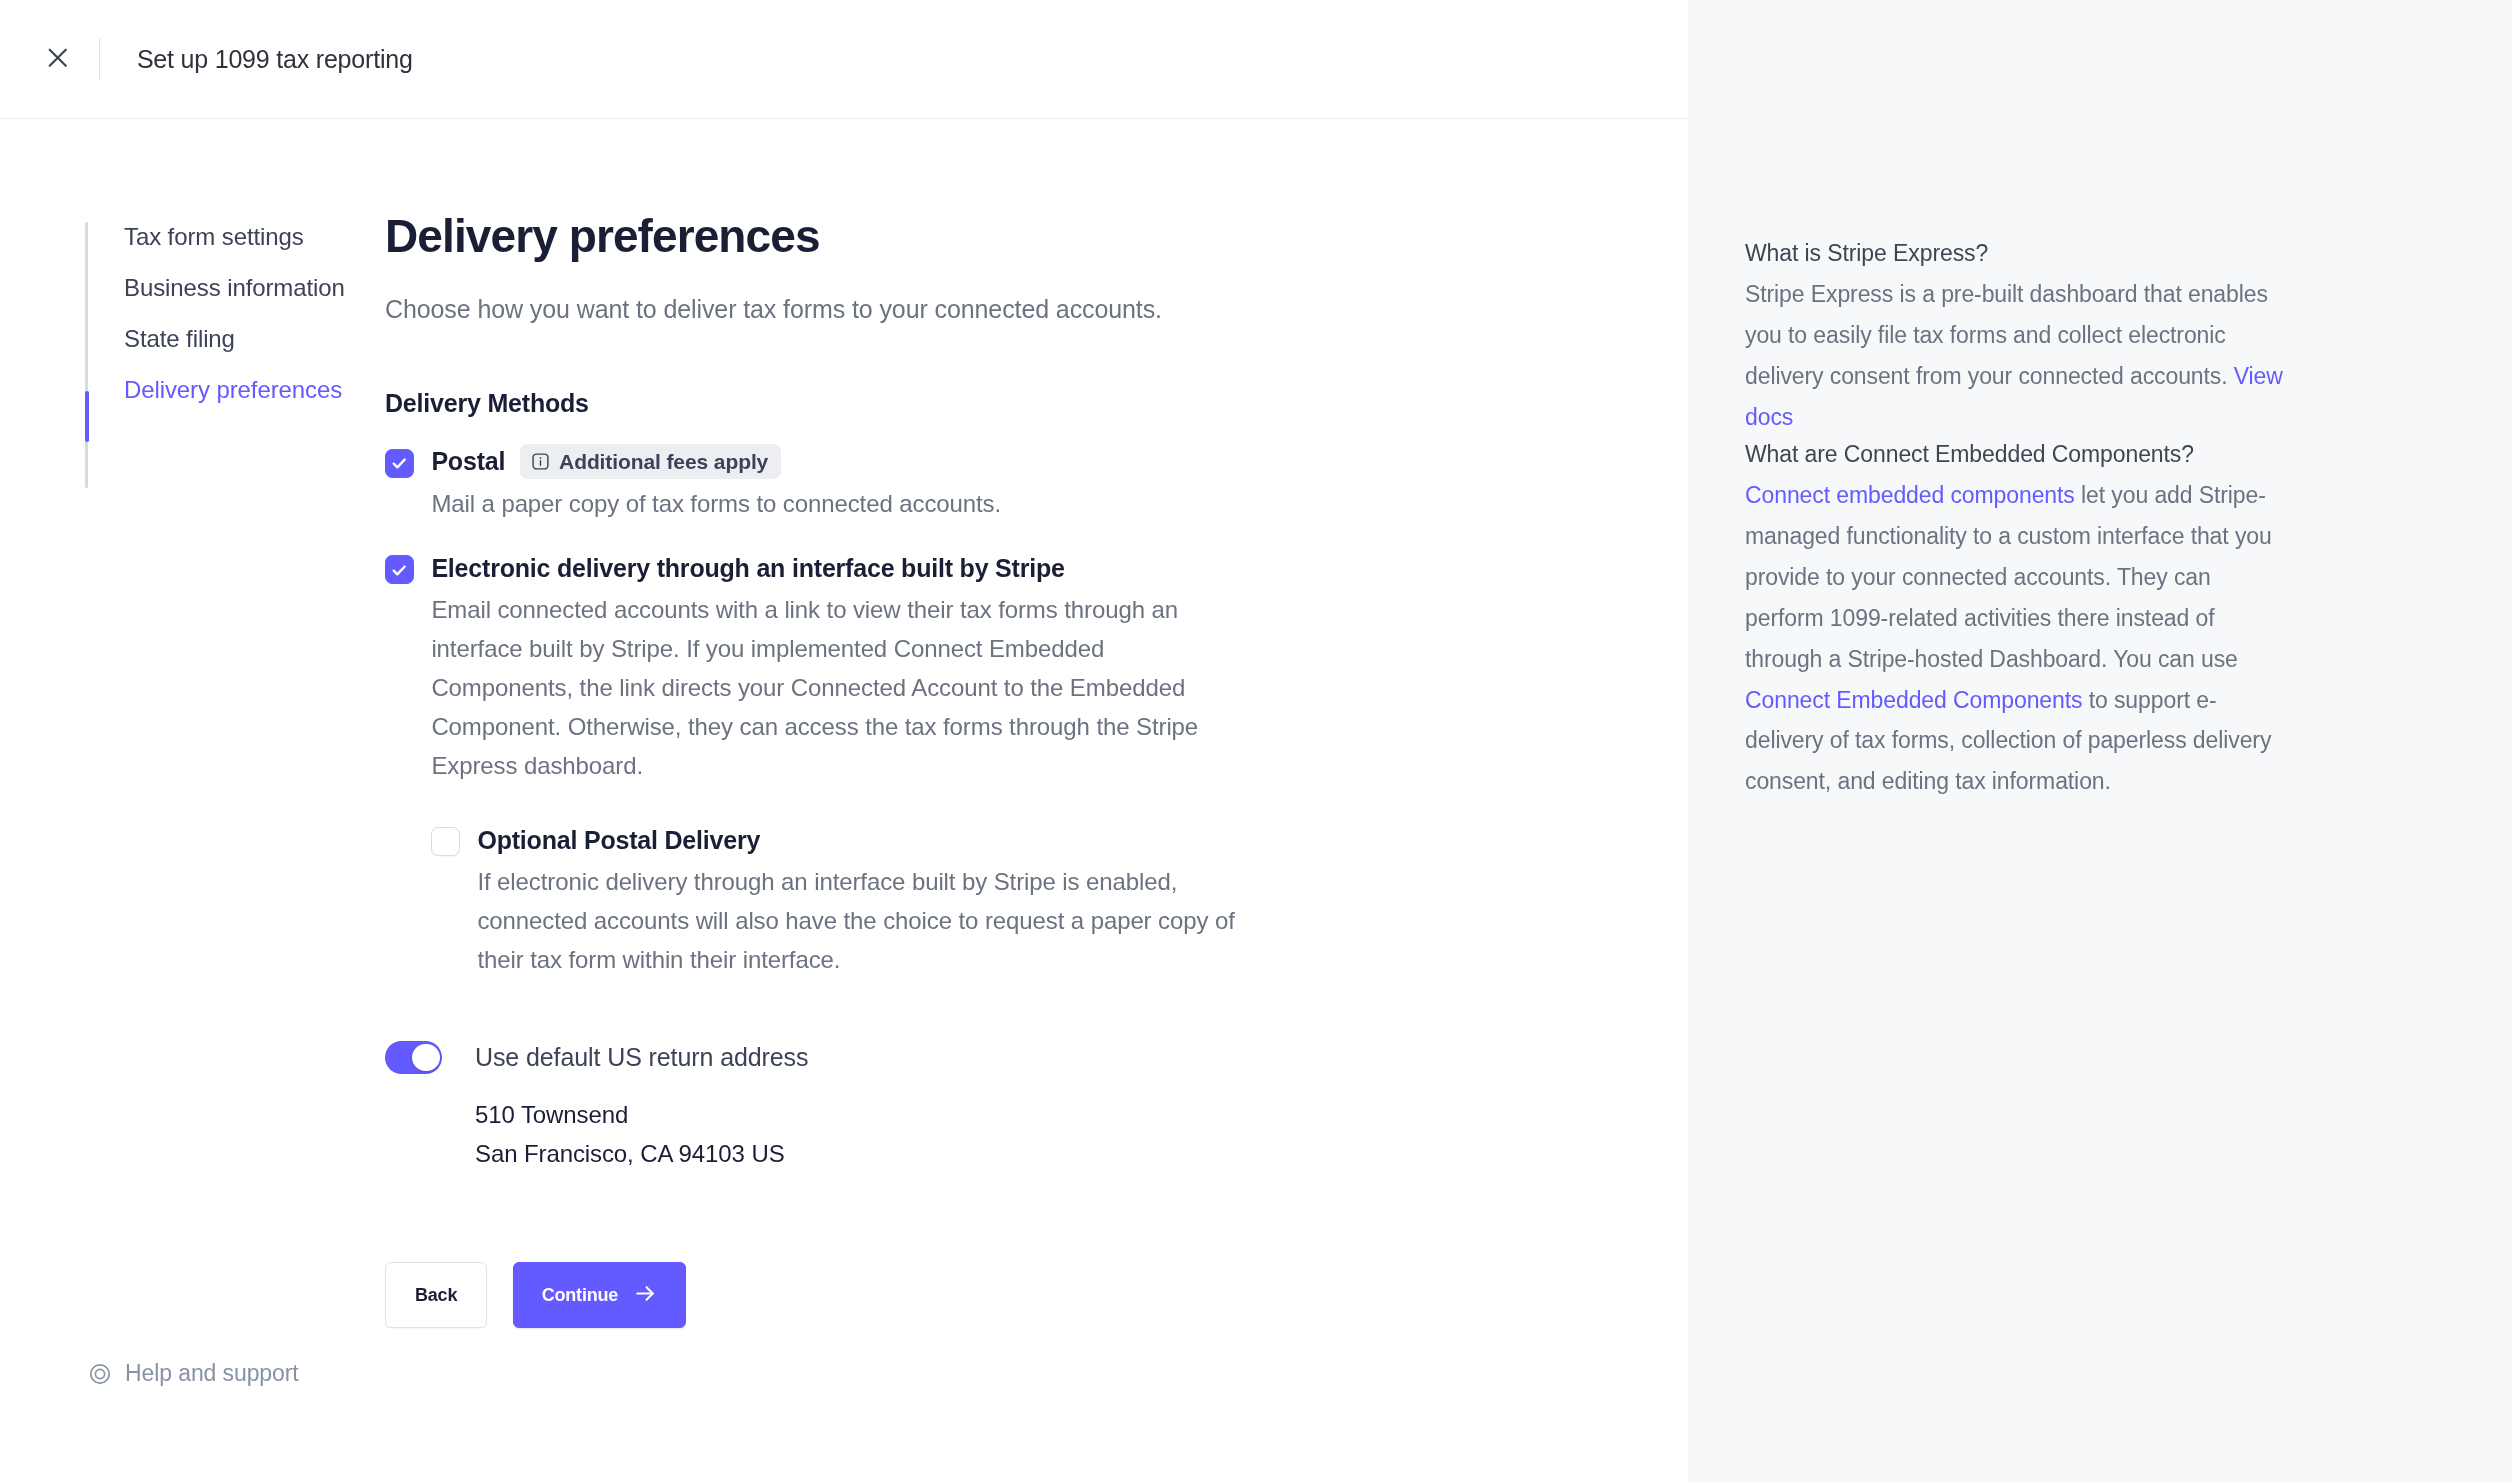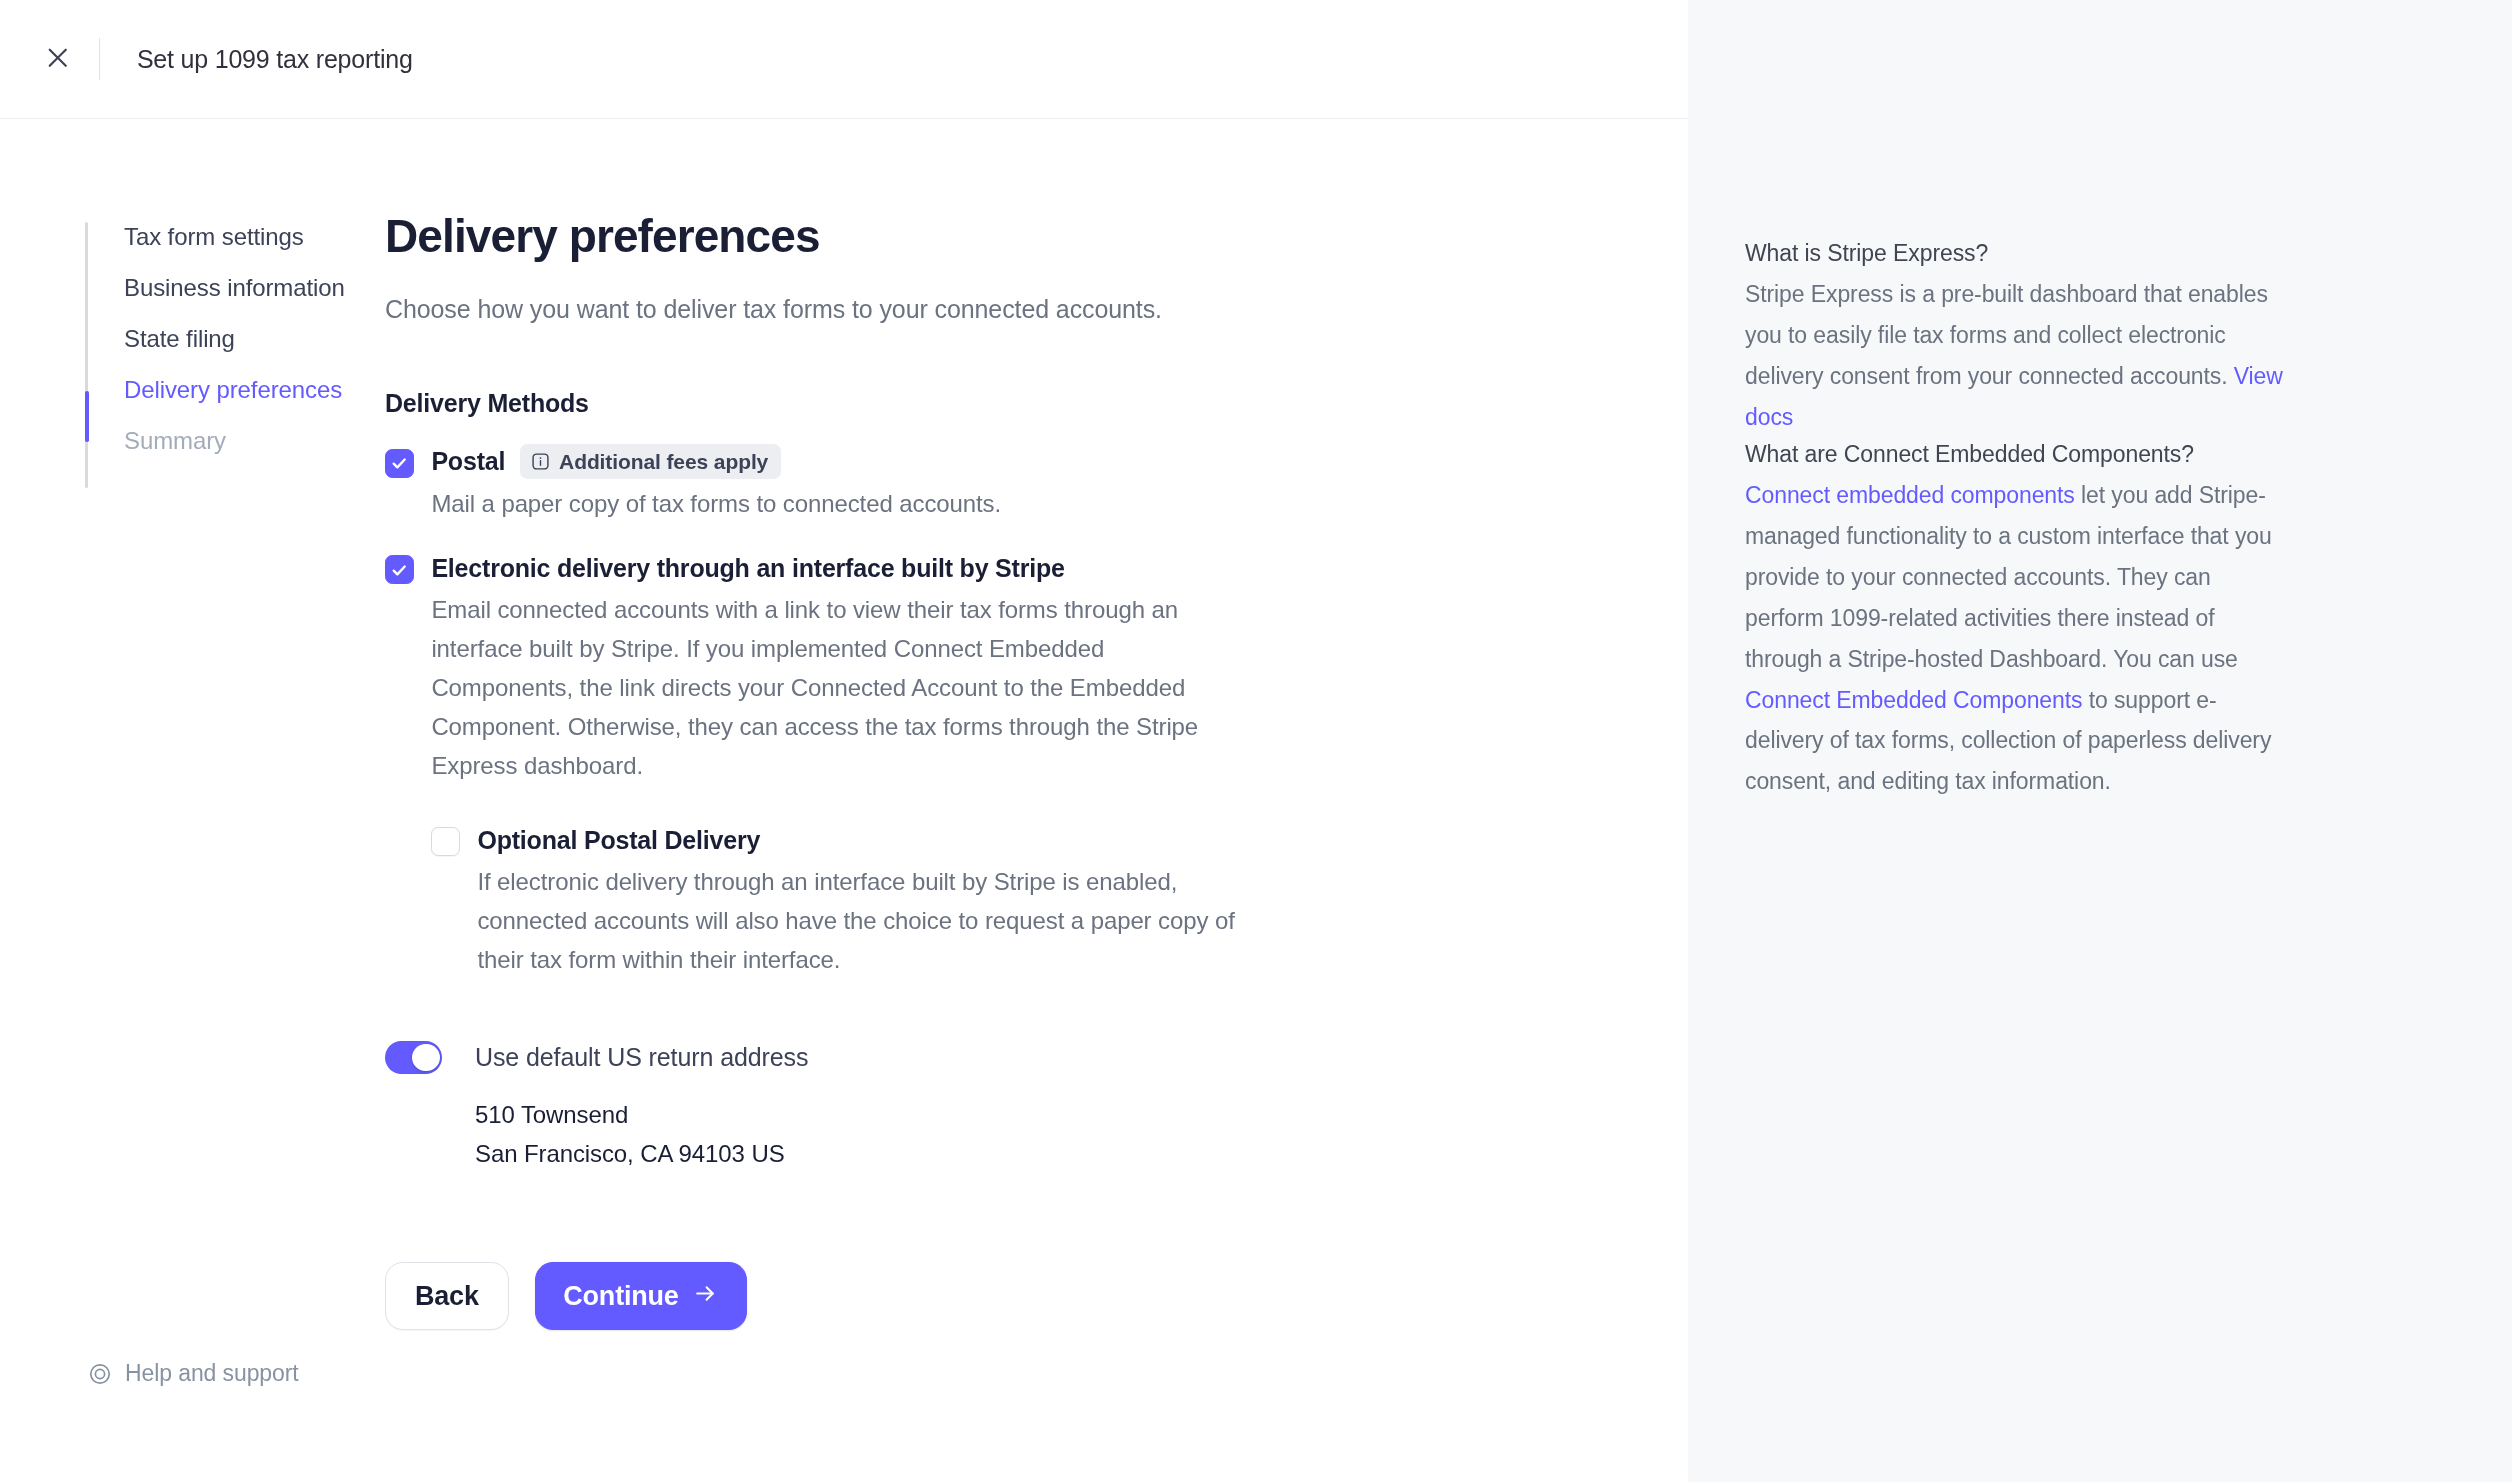--- a/index.html
+++ b/index.html
@@ -307,23 +307,23 @@
   }
 
   
   .actions {
     display: flex;
     gap: 26px;
     margin-top: 88px;
   }
   .btn {
     font-family: "Liberation Sans", sans-serif;
-    font-size: 27px;
+    font-size: 18px;
     font-weight: 700;
-    border-radius: 18px;
+    border-radius: 6px;
     cursor: pointer;
     letter-spacing: -0.2px;
     display: inline-flex;
     align-items: center;
     gap: 14.7px;
     line-height: 1;
   }
   .btn-secondary {
     background: #ffffff;
     color: #1a1f36;
@@ -418,21 +418,20 @@
     <div class="modal-body">
 
       <nav class="stepper">
         <div class="stepper-rail"></div>
         <div class="stepper-rail-active"></div>
 
         <a class="step-item">Tax form settings</a>
         <a class="step-item">Business information</a>
         <a class="step-item">State filing</a>
         <a class="step-item active">Delivery preferences</a>
-        <a class="step-item disabled">Summary</a>
       </nav>
 
       <section class="content">
 
         <h2 class="page-title">Delivery preferences</h2>
         <p class="page-subtitle">Choose how you want to deliver tax forms to your connected accounts.</p>
 
         <h3 class="section-title">Delivery Methods</h3>
 
         <div class="check-row">

